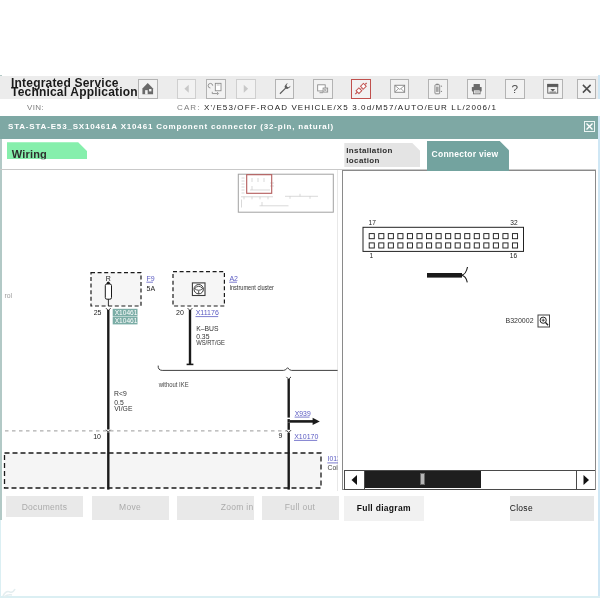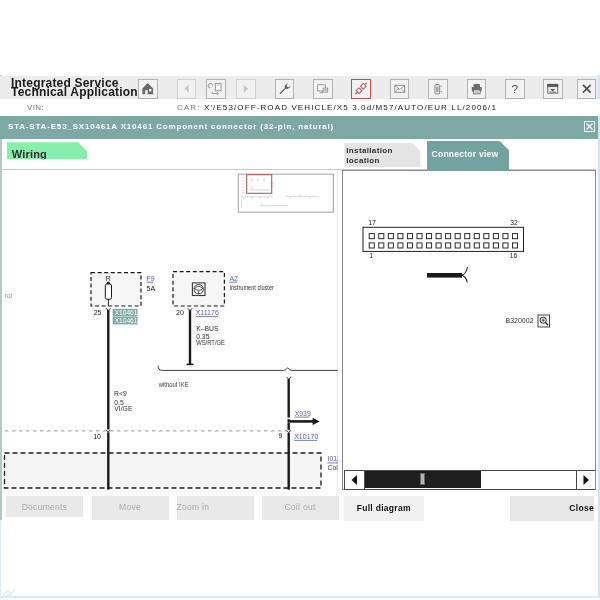--- a/index.html
+++ b/index.html
@@ -360,23 +360,23 @@
       <svg width="18" height="18" viewBox="0 0 18 18" style="display:block;">
         <polygon points="6.5,4 12,9 6.5,14" fill="#111"></polygon>
       </svg>
     </div>
 </div>
 
 <div class="abs" style="left:6px;top:496px;width:77px;height:21px;background:#e9e9e9;color:#ababab;font-size:8.5px;line-height:23.5px;text-align:center;letter-spacing:0.3px;">Documents</div>
 
 <div class="abs" style="left:91.5px;top:496px;width:77px;height:23.5px;background:#e9e9e9;color:#ababab;font-size:8.5px;line-height:23.5px;text-align:center;letter-spacing:0.3px;">Move</div>
 
-<div class="abs" style="left:176.5px;top:496px;width:77px;height:23.5px;background:#e9e9e9;color:#ababab;font-size:8.5px;line-height:23.5px;text-align:left;letter-spacing:0.3px;">Zoom in</div>
-
-<div class="abs" style="left:261.5px;top:496px;width:77px;height:23.5px;background:#e9e9e9;color:#ababab;font-size:8.5px;line-height:23.5px;text-align:center;letter-spacing:0.3px;">Coil out</div>
+<div class="abs" style="left:176.5px;top:496px;width:77px;height:23.5px;background:#e9e9e9;color:#ababab;font-size:8.5px;line-height:23.5px;text-align:right;letter-spacing:0.3px;">Zoom in</div>
+
+<div class="abs" style="left:261.5px;top:496px;width:77px;height:23.5px;background:#e9e9e9;color:#ababab;font-size:8.5px;line-height:23.5px;text-align:center;letter-spacing:0.3px;">Full out</div>
 
 <div class="abs" style="left:343.8px;top:496px;width:80px;height:24.5px;background:#f1f1f1;color:#111;font-weight:bold;font-size:8.5px;line-height:24.5px;text-align:center;letter-spacing:0.3px;">Full diagram</div>
 
-<div class="abs" style="left:509.7px;top:496px;width:84.3px;height:24.5px;background:#e7e7e7;color:#111;font-weight:bold;font-size:8.5px;line-height:24.5px;text-align:right;letter-spacing:0.3px;">Close</div>
+<div class="abs" style="left:509.7px;top:496px;width:84.3px;height:24.5px;background:#e7e7e7;color:#111;font-weight:normal;font-size:8.5px;line-height:24.5px;text-align:left;letter-spacing:0.3px;">Close</div>
 
 <svg class="abs" style="left:2px;top:586px;" width="16" height="12" viewBox="0 0 16 12">
     <path d="M1 10 q3-6 7-4 q3 1 5 -3 M2 11 q4-3 8-2" stroke="#e4eef0" stroke-width="1.6" fill="none"></path>
   </svg>
 
 </body></html>

